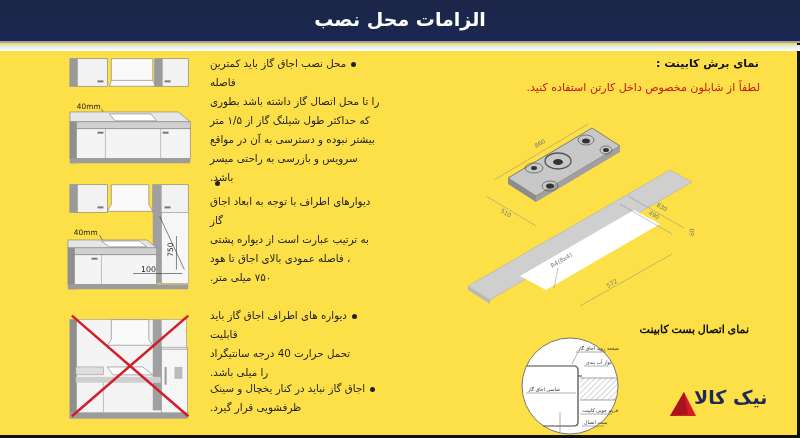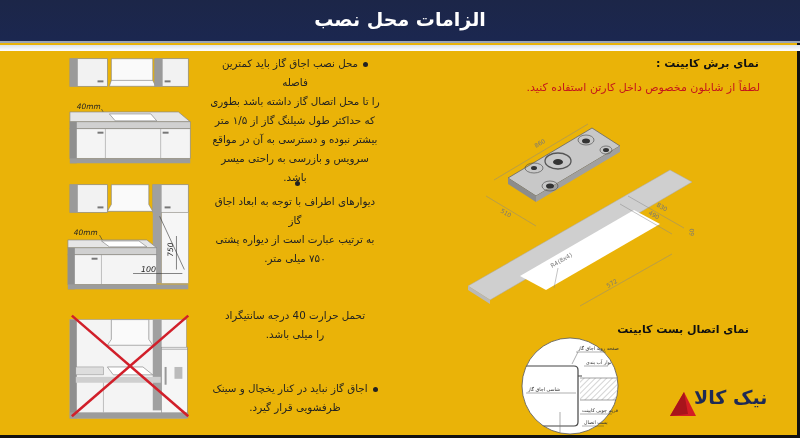--- a/index.html
+++ b/index.html
@@ -1,34 +1,34 @@
 <!DOCTYPE html>
 <html><head>
 <meta charset="utf-8">
 <style>
   * { box-sizing: border-box; margin: 0; padding: 0; }
   html, body { width: 800px; height: 438px; overflow: hidden; background: #ffffff; }
   body { font-family: "DejaVu Sans", sans-serif; position: relative; }
 
-  .page { position: absolute; left: 0; top: 0; width: 800px; height: 438px; background: #eab308;
+  .page { position: absolute; left: 0; top: 0; width: 800px; height: 438px; background: #fde047;
           border-right: 3px solid #111; border-bottom: 3px solid #111; }
 
   .header { position: absolute; left: 0; top: 0; width: 800px; height: 43px;
             background: linear-gradient(#1c2648, #1b2750); border-bottom: 2px solid #9aa3b5; }
   .header-title { position: absolute; left: 0; right: 0; top: 8px; text-align: center;
                   color: #ffffff; font-weight: bold; font-size: 19px; direction: rtl; }
   .header-shadow { position: absolute; left: 0; top: 45px; width: 800px; height: 6px;
                    background: linear-gradient(#dde2ea, #ffffff); }
 
   
-  .illus { position: absolute; left: 62px; width: 148px; height: 118px; font-style: italic; }
+  .illus { position: absolute; left: 62px; width: 148px; height: 118px; }
   .illus svg { width: 100%; height: 100%; display: block; }
 
   
-  .bullet { position: absolute; left: 210px; width: 170px; direction: rtl; text-align: center;
+  .bullet { position: absolute; left: 210px; width: 170px; direction: rtl; text-align: left;
             font-size: 10.3px; line-height: 19px; color: #222; }
   .bullet .dot { display: inline-block; width: 5px; height: 5px; border-radius: 50%;
                  background: #222; margin-left: 5px; vertical-align: middle; }
 
   .section-title { position: absolute; direction: rtl; text-align: right; font-weight: bold;
                    font-size: 11px; color: #111; }
   .red-note { position: absolute; direction: rtl; text-align: center; font-size: 11px; color: #c4161c; }
 
   .diagram { position: absolute; }
   .dim { font-size: 6px; fill: #777; font-family: "DejaVu Sans", sans-serif; }
@@ -126,24 +126,26 @@
     <div>را تا محل اتصال گاز داشته باشد بطوری</div>
     <div>که حداکثر طول شیلنگ گاز از ۱/۵ متر</div>
     <div>بیشتر نبوده و دسترسی به آن در مواقع</div>
     <div>سرویس و بازرسی به راحتی میسر باشد.</div>
   </div>
 
   <div class="bullet" style="top:173px;">
     <div><span class="dot"></span></div>
     <div>دیوارهای اطراف با توجه به ابعاد اجاق گاز</div>
     <div>به ترتیب عبارت است از دیواره پشتی</div>
+    <div>، فاصله عمودی بالای اجاق تا هود</div>
     <div>۷۵۰ میلی متر.</div>
   </div>
 
   <div class="bullet" style="top:306px;">
+    <div><span class="dot"></span><span>دیواره های اطراف اجاق گاز باید قابلیت</span></div>
     <div>تحمل حرارت 40 درجه سانتیگراد</div>
     <div>را میلی باشد.</div>
   </div>
 
   <div class="bullet" style="top:379px;">
     <div><span class="dot"></span><span>اجاق گاز نباید در کنار یخچال و سینک</span></div>
     <div>ظرفشویی قرار گیرد.</div>
   </div>
 
   <div class="section-title" style="right:38px; top:57px;margin-left:29px;">نمای برش کابینت :</div>
@@ -185,21 +187,21 @@
       <text class="dim" x="0" y="0" transform="translate(76,40) rotate(-30)">860</text>
       <text class="dim" x="0" y="0" transform="translate(40,104) rotate(30)">510</text>
       <text class="dim" x="0" y="0" transform="translate(196,98) rotate(30)">830</text>
       <text class="dim" x="0" y="0" transform="translate(188,106) rotate(30)">490</text>
       <text class="dim" x="0" y="0" transform="translate(234,128) rotate(-90)">60</text>
       <text class="dim" x="0" y="0" transform="translate(92,160) rotate(-30)">R4(8x4)</text>
       <text class="dim" x="0" y="0" transform="translate(148,180) rotate(-30)">572</text>
     </svg>
   </div>
 
-  <div class="section-title" style="right:48px; top:323px;">نمای اتصال بست کابینت</div>
+  <div class="section-title" style="right:48px; top:323px;font-family:Liberation Serif, serif;">نمای اتصال بست کابینت</div>
 
   <div class="diagram" style="left:520px; top:334px; width:100px; height:102px;">
     <svg viewBox="0 0 100 102" width="100" height="102">
       <defs>
         <pattern id="hatch" width="4" height="4" patternUnits="userSpaceOnUse" patternTransform="rotate(45)">
           <line x1="0" y1="0" x2="0" y2="4" stroke="#aaa" stroke-width="1"></line>
         </pattern>
         <clipPath id="circ">
             <circle cx="50" cy="52" r="48"></circle>
           </clipPath>

